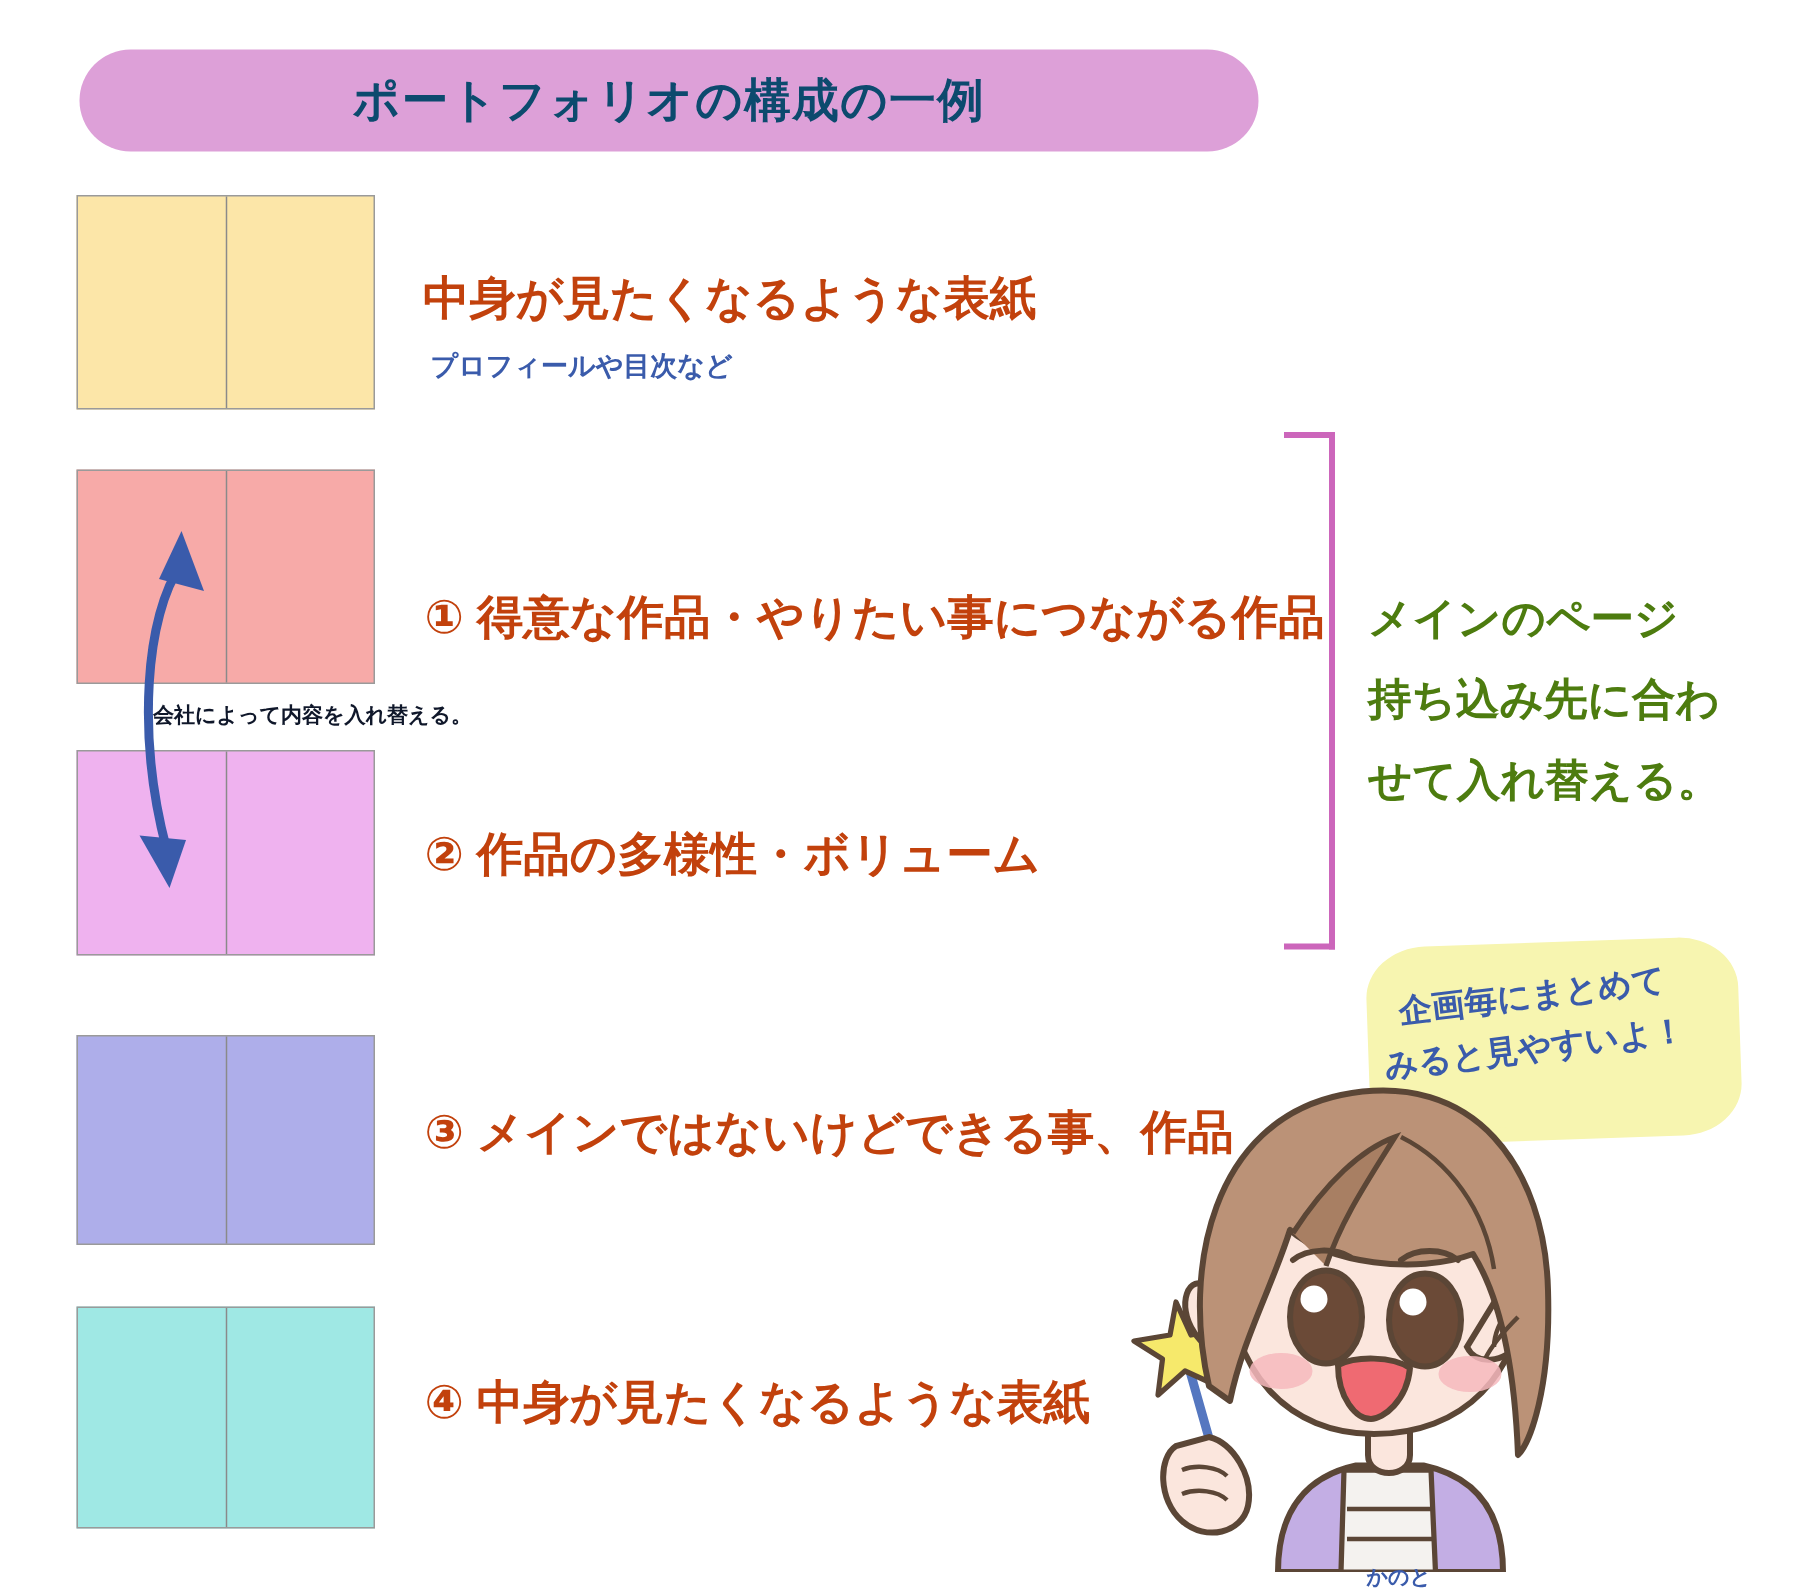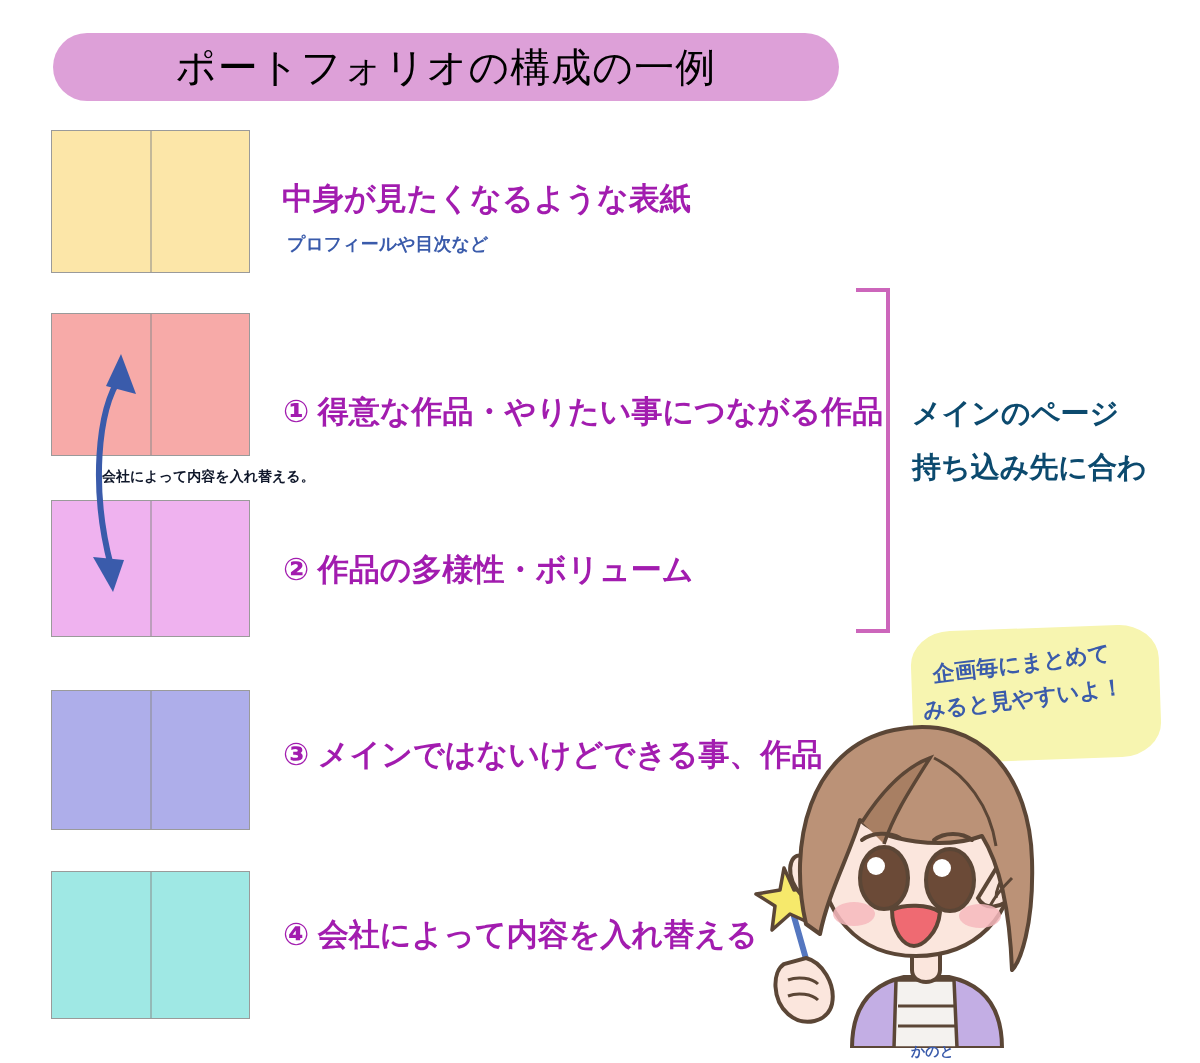--- a/index.html
+++ b/index.html
@@ -26,23 +26,23 @@
     top: 33px;
     width: 786px;
     height: 68px;
     background: #dda0d8;
     border-radius: 34px;
     display: flex;
     align-items: center;
     justify-content: center;
   }
   #title-text {
-    color: #000000;
-    font-size: 40px;
-    font-weight: normal;
+    color: #0c4a6e;
+    font-size: 31px;
+    font-weight: bold;
     letter-spacing: 1px;
     white-space: nowrap;
   }
 
   
   .spread {
     position: absolute;
     left: 51px;
     width: 199px;
     border: 1px solid #9a9a9a;
@@ -60,21 +60,21 @@
 
   #spread-cover   { top: 130px; height: 143px; background: #fce6a8; }
   #spread-main1   { top: 313px; height: 143px; background: #f7aaa8; }
   #spread-main2   { top: 500px; height: 137px; background: #efb2ef; }
   #spread-sub     { top: 690px; height: 140px; background: #aeaeea; }
   #spread-basic   { top: 871px; height: 148px; background: #9fe8e4; }
 
   
   .row-title {
     position: absolute;
-    color: #a21caf;
+    color: #c2410c;
     font-weight: bold;
     white-space: nowrap;
   }
   #row1-title { left: 282px; top: 178px; font-size: 31px; }
   #row1-sub {
     position: absolute;
     left: 287px;
     top: 232px;
     color: #3a5bab;
     font-size: 18px;
@@ -114,21 +114,21 @@
     height: 345px;
     border: 4px solid #cc66bb;
     border-left: none;
     box-sizing: border-box;
   }
   #main-note {
     position: absolute;
     left: 912px;
     top: 386px;
     width: 252px;
-    color: #0c4a6e;
+    color: #4d7c0f;
     font-size: 29px;
     font-weight: bold;
     line-height: 54px;
   }
   #main-note div { white-space: nowrap; }
 
   
   #speech-bubble {
     position: absolute;
     left: 912px;
@@ -216,31 +216,32 @@
     <path d="M46,36 C22,70 16,150 36,226" fill="none" stroke="#3a5bab" stroke-width="6" stroke-linecap="round"></path>
     <path d="M46,14 L61,54 L31,46 Z" fill="#3a5bab"></path>
     <path d="M38,252 L18,217 L49,220 Z" fill="#3a5bab"></path>
   </svg>
   <div id="swap-note">会社によって内容を入れ替える。</div>
 
   <div id="bracket"></div>
   <div id="main-note">
     <div>メインのページ</div>
     <div>持ち込み先に合わ</div>
+    <div>せて入れ替える。</div>
   </div>
 
   <div class="spread" id="spread-sub">
     <div class="gutter"></div>
   </div>
   <div class="row-title" id="row4-title">③ メインではないけどできる事、作品</div>
 
   <div class="spread" id="spread-basic">
     <div class="gutter"></div>
   </div>
-  <div class="row-title" id="row5-title">④ 会社によって内容を入れ替える</div>
+  <div class="row-title" id="row5-title">④ 中身が見たくなるような表紙</div>
 
   <div id="speech-bubble">
     <div class="bubble-body"></div>
     <div class="bubble-tail"></div>
     <div id="bubble-text">
       <div>企画毎にまとめて</div>
       <div>みると見やすいよ！</div>
     </div>
   </div>
 

